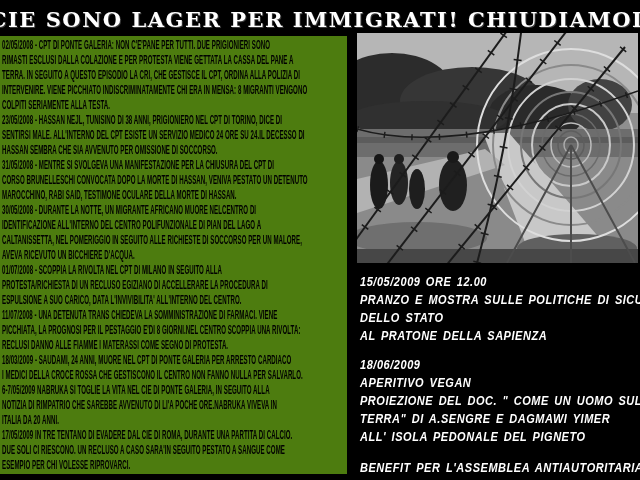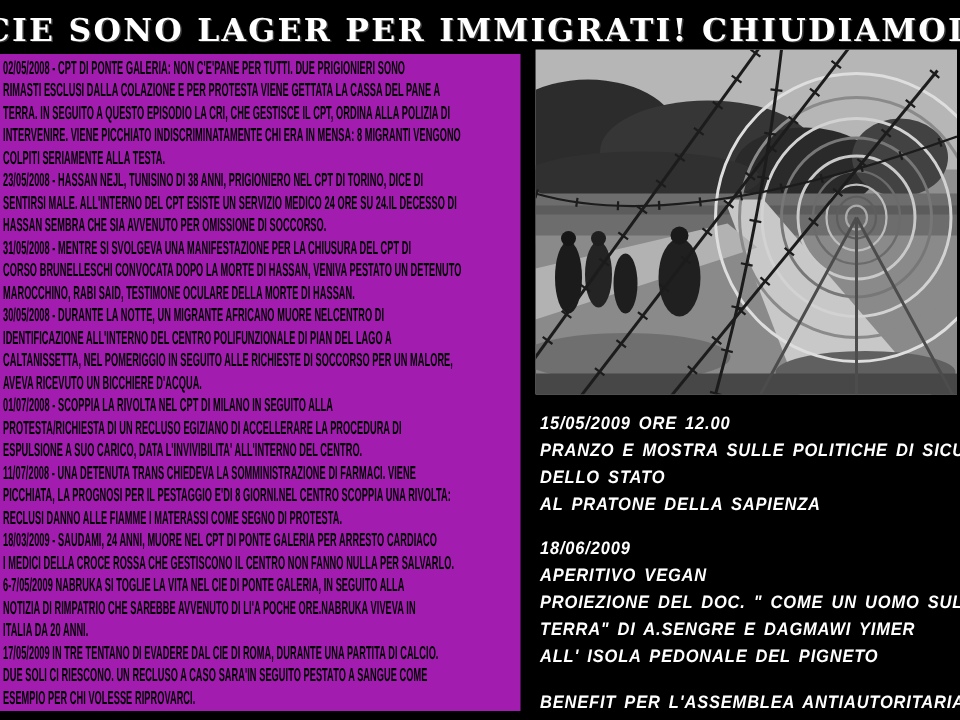--- a/index.html
+++ b/index.html
@@ -11,21 +11,21 @@
   .title{
     position:absolute;left:0;top:4px;width:640px;height:30px;
     display:flex;align-items:center;justify-content:center;
     color:#fff;font-family:"DejaVu Serif",serif;font-weight:bold;
     font-size:21px;letter-spacing:1.5px;white-space:nowrap;
     text-shadow:1px 1px 0 #3a3a3a;
   }
   
   .chronology{
     position:absolute;left:0;top:36px;width:347px;height:438px;
-    background:#a21caf;overflow:hidden;text-decoration:underline;
+    background:#4d7c0f;overflow:hidden;text-decoration:underline;
   }
   .chron-inner{
     position:absolute;left:2px;top:2px;width:706px;
     transform:scaleX(0.49);transform-origin:0 0;
   }
   .chron-line{
     font-size:12.5px;line-height:15px;font-weight:bold;color:#000;
     white-space:nowrap;letter-spacing:0.1px;
   }
   

